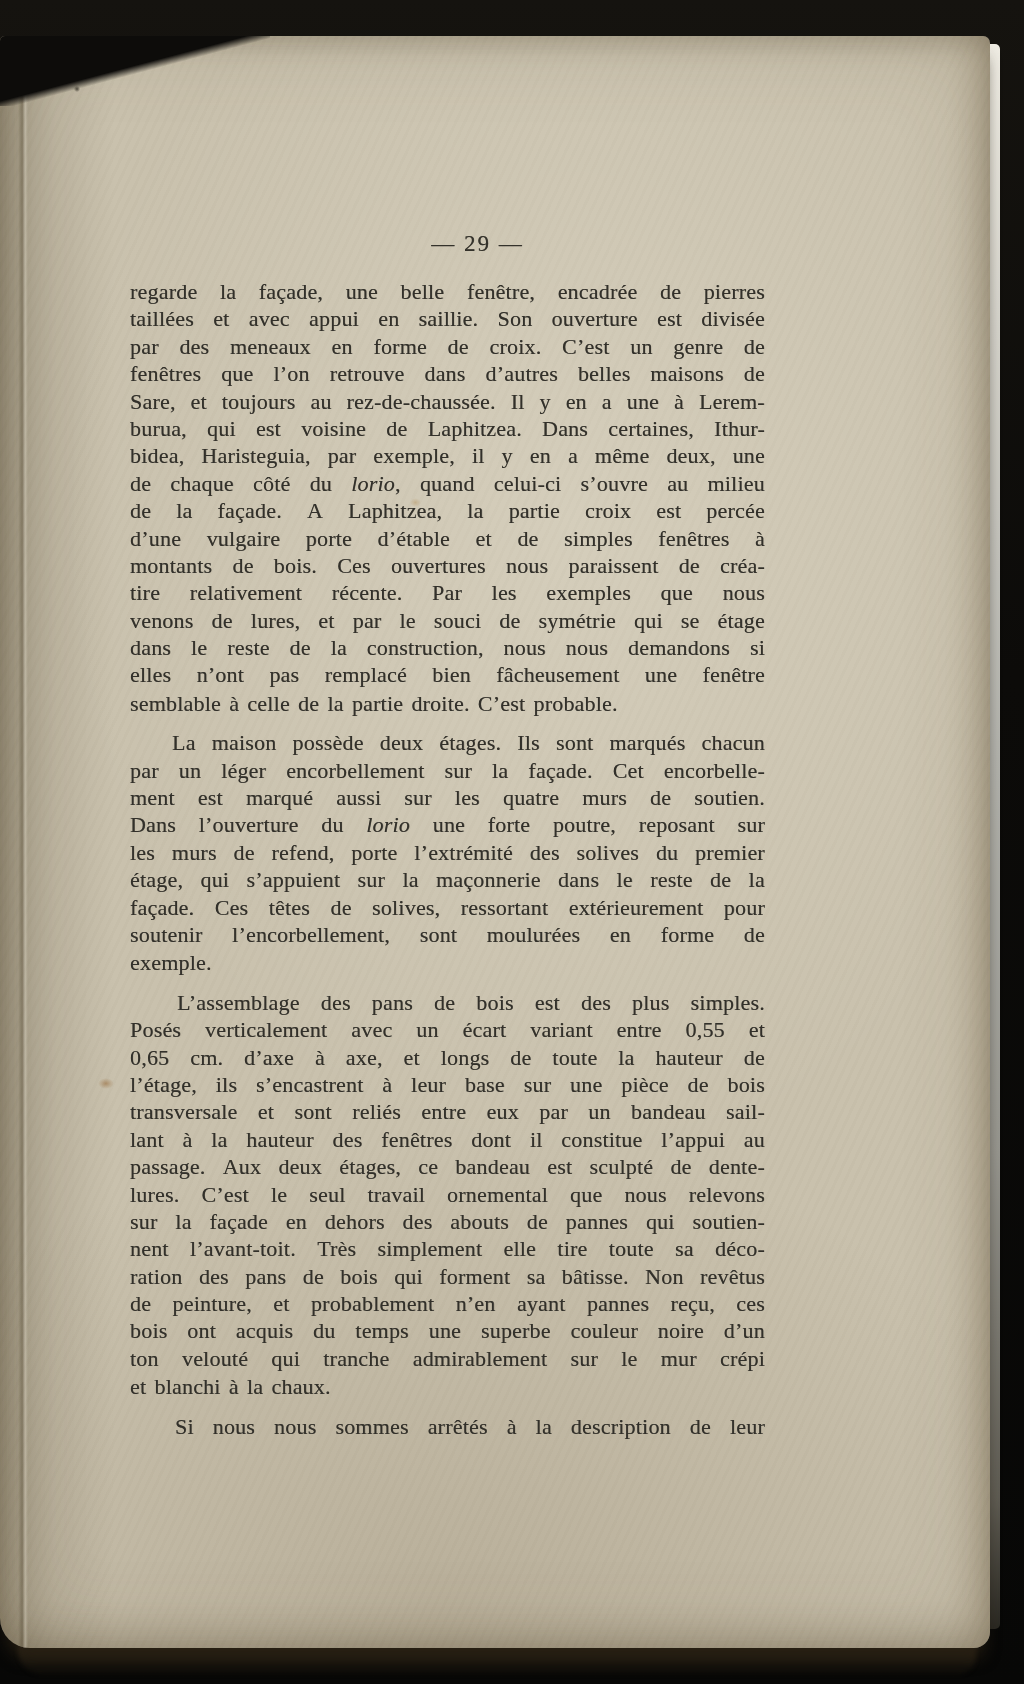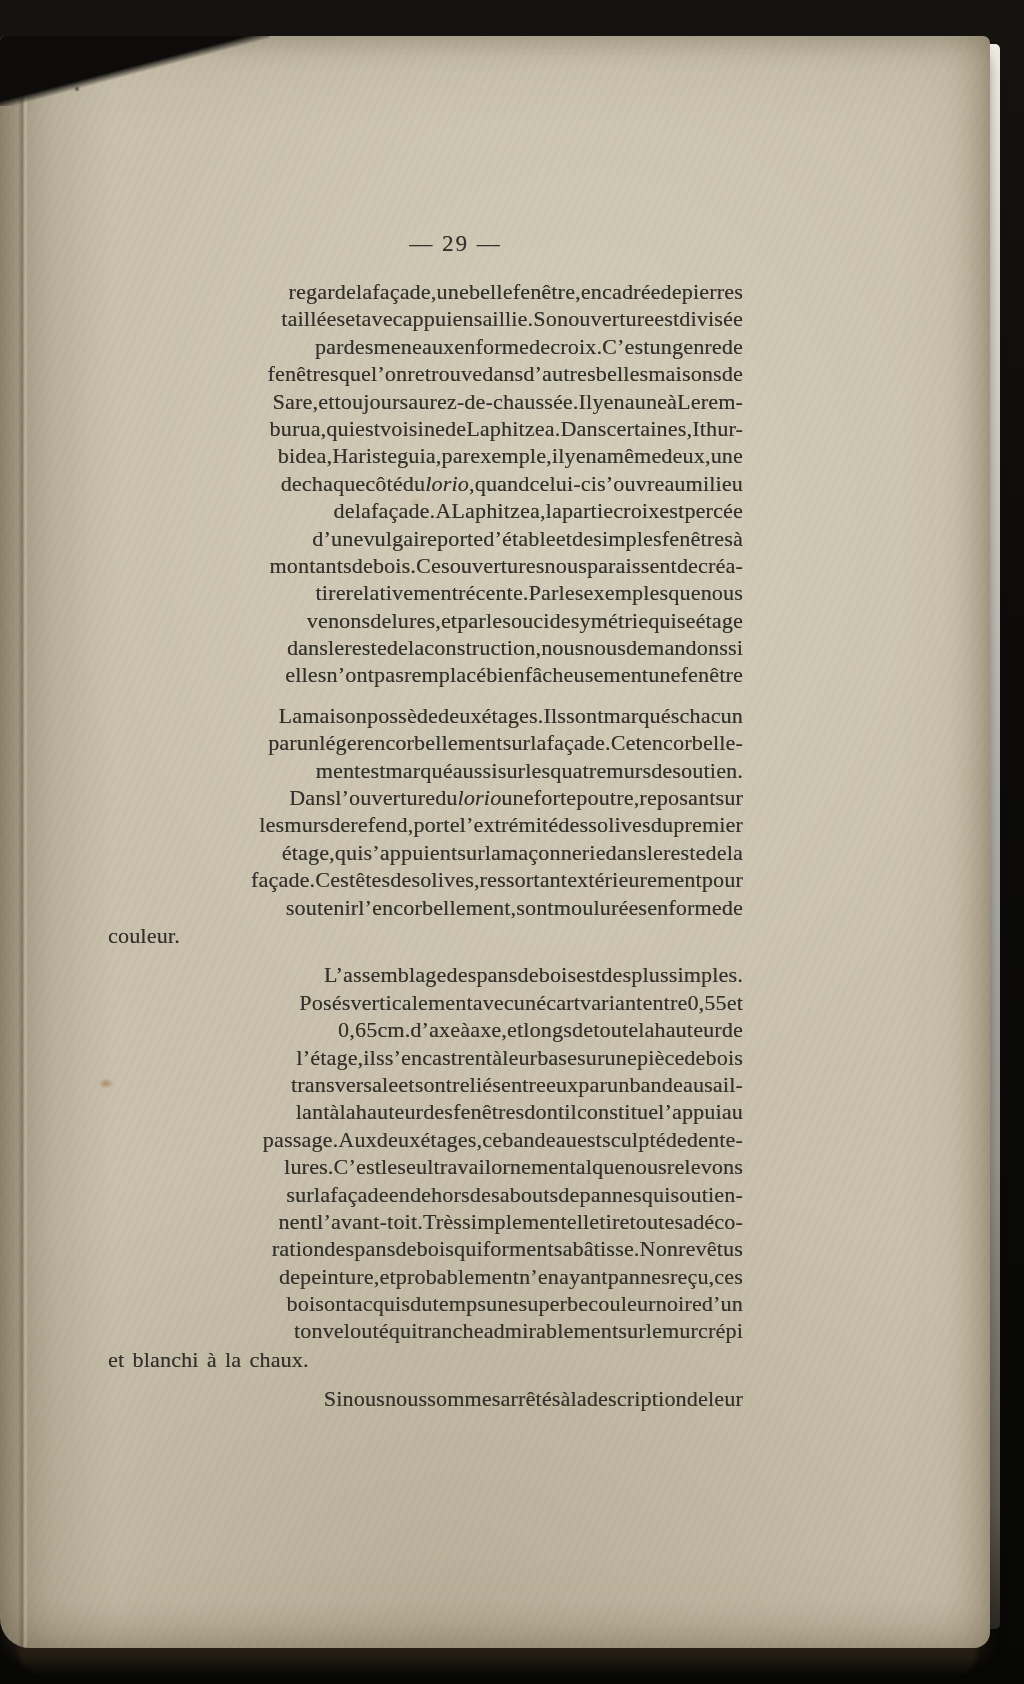--- a/index.html
+++ b/index.html
@@ -59,21 +59,21 @@
   
   .corner-tl {
     position: absolute;
     left: -2px; top: -2px;
     width: 272px; height: 72px;
     background: linear-gradient(to top left, rgba(0,0,0,0) 47%, #0d0c0a 53%);
   }
 
   .content {
     position: absolute;
-    left: 108px; top: 0;
+    left: 130px; top: 0;
     width: 635px;
   }
 
   .page-number {
     margin-top: 194px;
     height: 28px;
     line-height: 28px;
     text-align: center;
     transform: translateX(30px);
     font-size: 23px;
@@ -85,26 +85,27 @@
   .text-block {
     margin-top: 21px;
     color: #32302a;
     text-shadow: 0.3px 0.3px 0.6px rgba(44, 42, 35, 0.5);
   }
 
   .para + .para { margin-top: 13px; }
 
   .line {
     display: flex;
-    justify-content: flex-end;
+    justify-content: space-between;
     align-items: baseline;
     height: 27.4px;
     font-size: 22px;
     letter-spacing: 0.2px;
     white-space: nowrap;
+    gap: 11px;
   }
   .line span, .line i { white-space: nowrap; }
   .line.indent::before { content: ""; width: 26px; flex: 0 0 26px; }
 
   .line.end {
     display: block;
     text-align: left;
     line-height: 27.4px;
     word-spacing: 2.5px;
   }
@@ -322,20 +323,21 @@
             <div class="line">
               <span><span>elles</span></span>
               <span><span>n’ont</span></span>
               <span><span>pas</span></span>
               <span><span>remplacé</span></span>
               <span><span>bien</span></span>
               <span><span>fâcheusement</span></span>
               <span><span>une</span></span>
               <span><span>fenêtre</span></span>
             </div>
+            <div class="line end"><span>semblable à celle de la partie droite. C’est probable.</span></div>
           </div>
           <div class="para">
             <div class="line indent">
               <span><span>La</span></span>
               <span><span>maison</span></span>
               <span><span>possède</span></span>
               <span><span>deux</span></span>
               <span><span>étages.</span></span>
               <span><span>Ils</span></span>
               <span><span>sont</span></span>
@@ -413,21 +415,21 @@
             </div>
             <div class="line">
               <span><span>soutenir</span></span>
               <span><span>l’encorbellement,</span></span>
               <span><span>sont</span></span>
               <span><span>moulurées</span></span>
               <span><span>en</span></span>
               <span><span>forme</span></span>
               <span><span>de</span></span>
             </div>
-            <div class="line end"><span>couleur.</span></div>
+            <div class="line end"><span>exemple.</span></div>
           </div>
           <div class="para">
             <div class="line indent">
               <span><span>L’assemblage</span></span>
               <span><span>des</span></span>
               <span><span>pans</span></span>
               <span><span>de</span></span>
               <span><span>bois</span></span>
               <span><span>est</span></span>
               <span><span>des</span></span>

